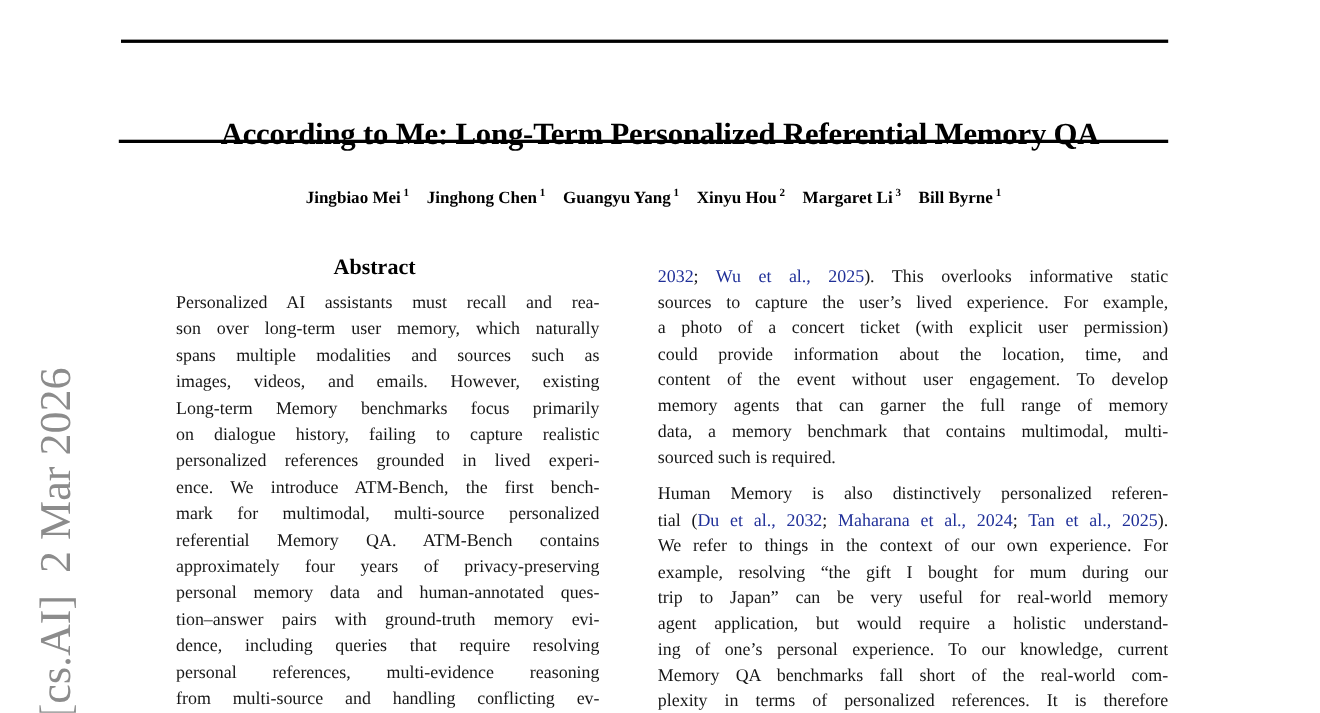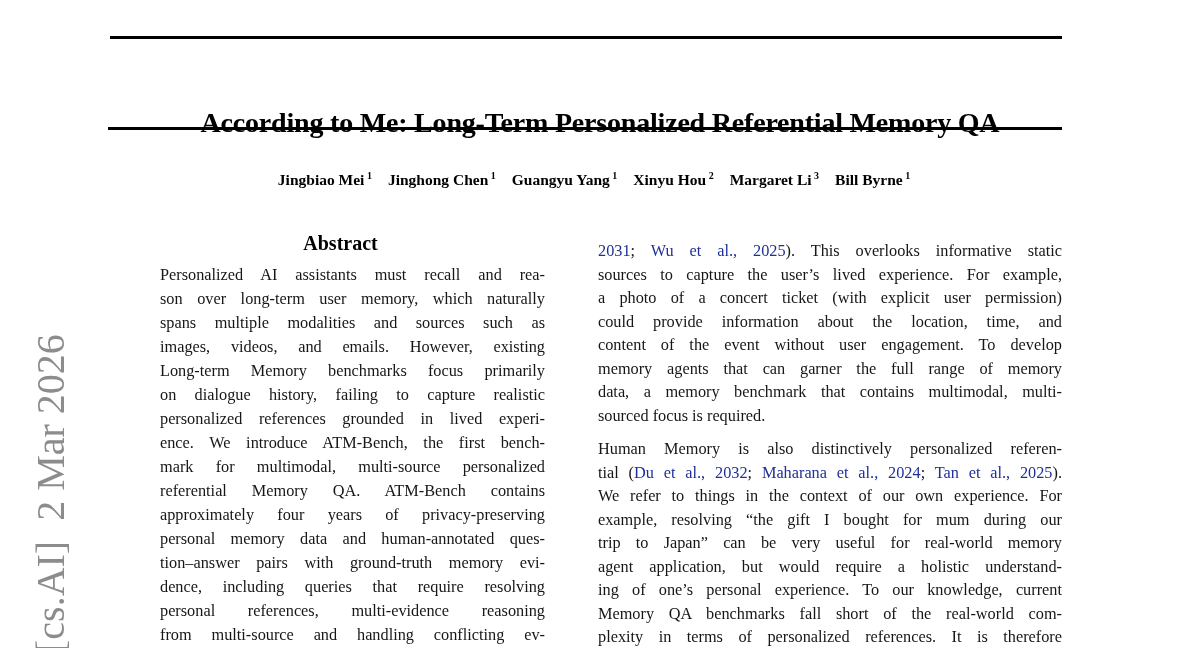--- a/index.html
+++ b/index.html
@@ -102,28 +102,28 @@
       <div class="tline"><span>personal memory data and human-annotated ques-</span></div>
       <div class="tline"><span>tion–answer pairs with ground-truth memory evi-</span></div>
       <div class="tline"><span>dence, including queries that require resolving</span></div>
       <div class="tline"><span>personal references, multi-evidence reasoning</span></div>
       <div class="tline"><span>from multi-source and handling conflicting ev-</span></div>
     </div>
   </div>
 
 <div class="col right-col">
     <div class="para">
-      <div class="tline"><span class="cite">2031</span><span>; </span><span class="cite">Wu et al., 2025</span><span>).  This overlooks informative static</span></div>
+      <div class="tline"><span class="cite">2032</span><span>; </span><span class="cite">Wu et al., 2025</span><span>).  This overlooks informative static</span></div>
       <div class="tline"><span>sources to capture the user’s lived experience. For example,</span></div>
       <div class="tline"><span>a photo of a concert ticket (with explicit user permission)</span></div>
       <div class="tline"><span>could provide information about the location, time, and</span></div>
       <div class="tline"><span>content of the event without user engagement. To develop</span></div>
       <div class="tline"><span>memory agents that can garner the full range of memory</span></div>
       <div class="tline"><span>data, a memory benchmark that contains multimodal, multi-</span></div>
-      <div class="tline noj"><span>sourced focus is required.</span></div>
+      <div class="tline noj"><span>sourced such is required.</span></div>
     </div>
     <div class="para">
       <div class="tline"><span>Human Memory is also distinctively personalized referen-</span></div>
       <div class="tline"><span>tial (</span><span class="cite">Du et al., 2032</span><span>; </span><span class="cite">Maharana et al., 2024</span><span>; </span><span class="cite">Tan et al., 2025</span><span>).</span></div>
       <div class="tline"><span>We refer to things in the context of our own experience. For</span></div>
       <div class="tline"><span>example, resolving “the gift I bought for mum during our</span></div>
       <div class="tline"><span>trip to Japan” can be very useful for real-world memory</span></div>
       <div class="tline"><span>agent application, but would require a holistic understand-</span></div>
       <div class="tline"><span>ing of one’s personal experience. To our knowledge, current</span></div>
       <div class="tline"><span>Memory QA benchmarks fall short of the real-world com-</span></div>

